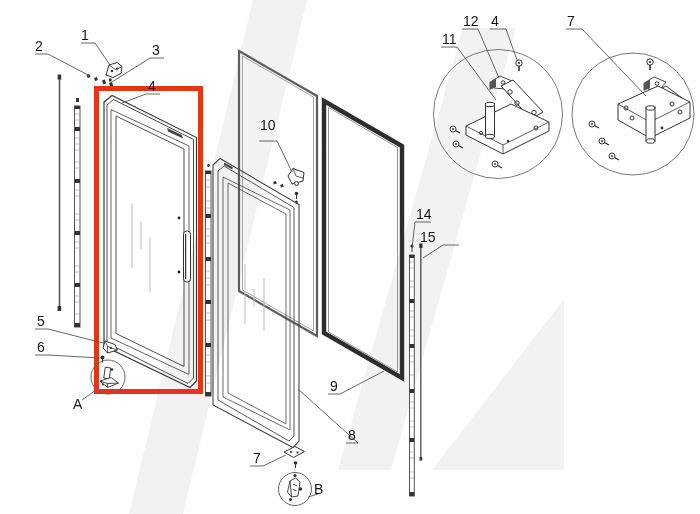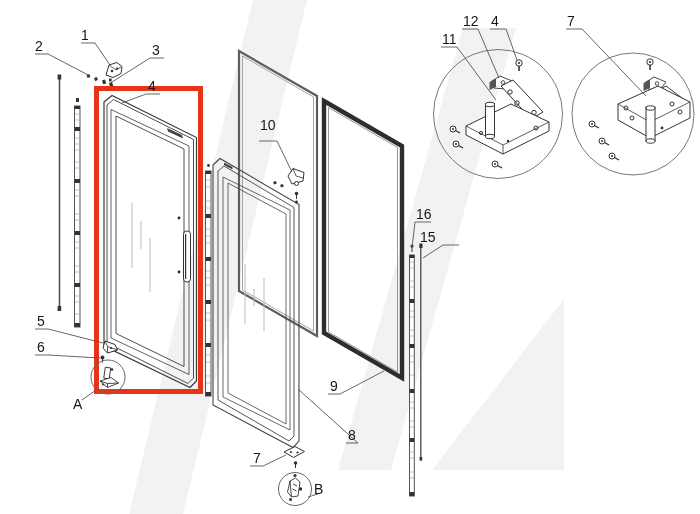--- a/index.html
+++ b/index.html
@@ -358,17 +358,17 @@
 <div class="plabel" style="left:37px;top:341px">6</div>
 <div class="plabel" style="left:253px;top:452px">7</div>
 <div class="plabel" style="left:348px;top:429px">8</div>
 <div class="plabel" style="left:330px;top:380px">9</div>
 <div class="plabel" style="left:260px;top:119px">10</div>
 <div class="plabel" style="left:442px;top:33px">11</div>
 <div class="plabel" style="left:463px;top:15px">12</div>
 <div class="plabel" style="left:491px;top:15px">4</div>
 <div class="plabel" style="left:567px;top:15px">7</div>
 <div class="plabel" style="left:420px;top:231px">15</div>
-<div class="plabel" style="left:416px;top:208px">16</div>
+<div class="plabel" style="left:416px;top:208px">14</div>
 <div class="plabel" style="left:73px;top:398px">A</div>
 <div class="plabel" style="left:314px;top:483px">B</div>
 
 </div>
 
 </body></html>

